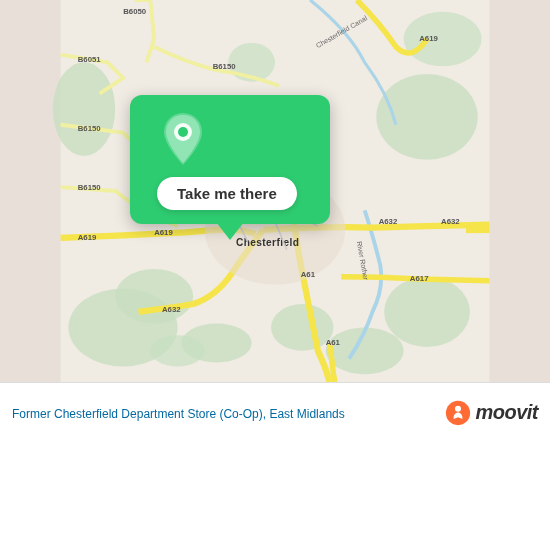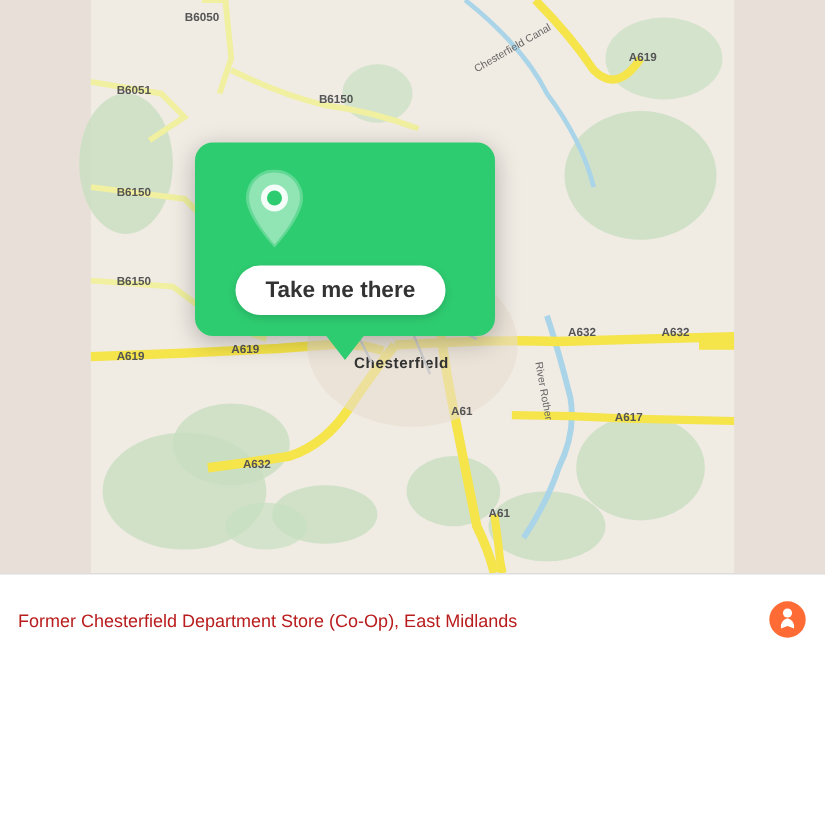--- a/index.html
+++ b/index.html
@@ -209,27 +209,28 @@
         <circle cx="24" cy="19" r="9" fill="white" opacity="0.9"></circle>
         <circle cx="24" cy="19" r="5" fill="#2ecc71"></circle>
       </svg>
     </div>
     <button id="take-me-there-btn">Take me there</button>
   </div>
 </div>
 
 <div id="footer-bar">
   <div id="footer-text">
-    <div style="font-size:12px; color:#b91c1c; font-weight:500; margin-top:2px;">Former Chesterfield Department Store (Co-Op), East Midlands</div>
+    <div style="font-size:12px; color:#0369a1; font-weight:500; margin-top:2px;">Former Chesterfield Department Store (Co-Op), East Midlands</div>
   </div>
 
   <div id="moovit-logo">
 
     <svg id="moovit-icon" width="30" height="30" viewBox="0 0 30 30" xmlns="http://www.w3.org/2000/svg">
       <circle cx="15" cy="15" r="14" fill="#ff6b35"></circle>
 
       <circle cx="15" cy="10" r="3.5" fill="white"></circle>
       <path d="M15 14 Q9 16 10 22 L15 20 L20 22 Q21 16 15 14Z" fill="white"></path>
 
       <circle cx="15" cy="23" r="1.5" fill="#ff6b35"></circle>
     </svg>
+    <span id="moovit-wordmark" style="font-size:20px; font-weight:800; color:#333; font-style:italic; letter-spacing:-0.5px;">moovit</span>
   </div>
 </div>
 
 </body></html>

